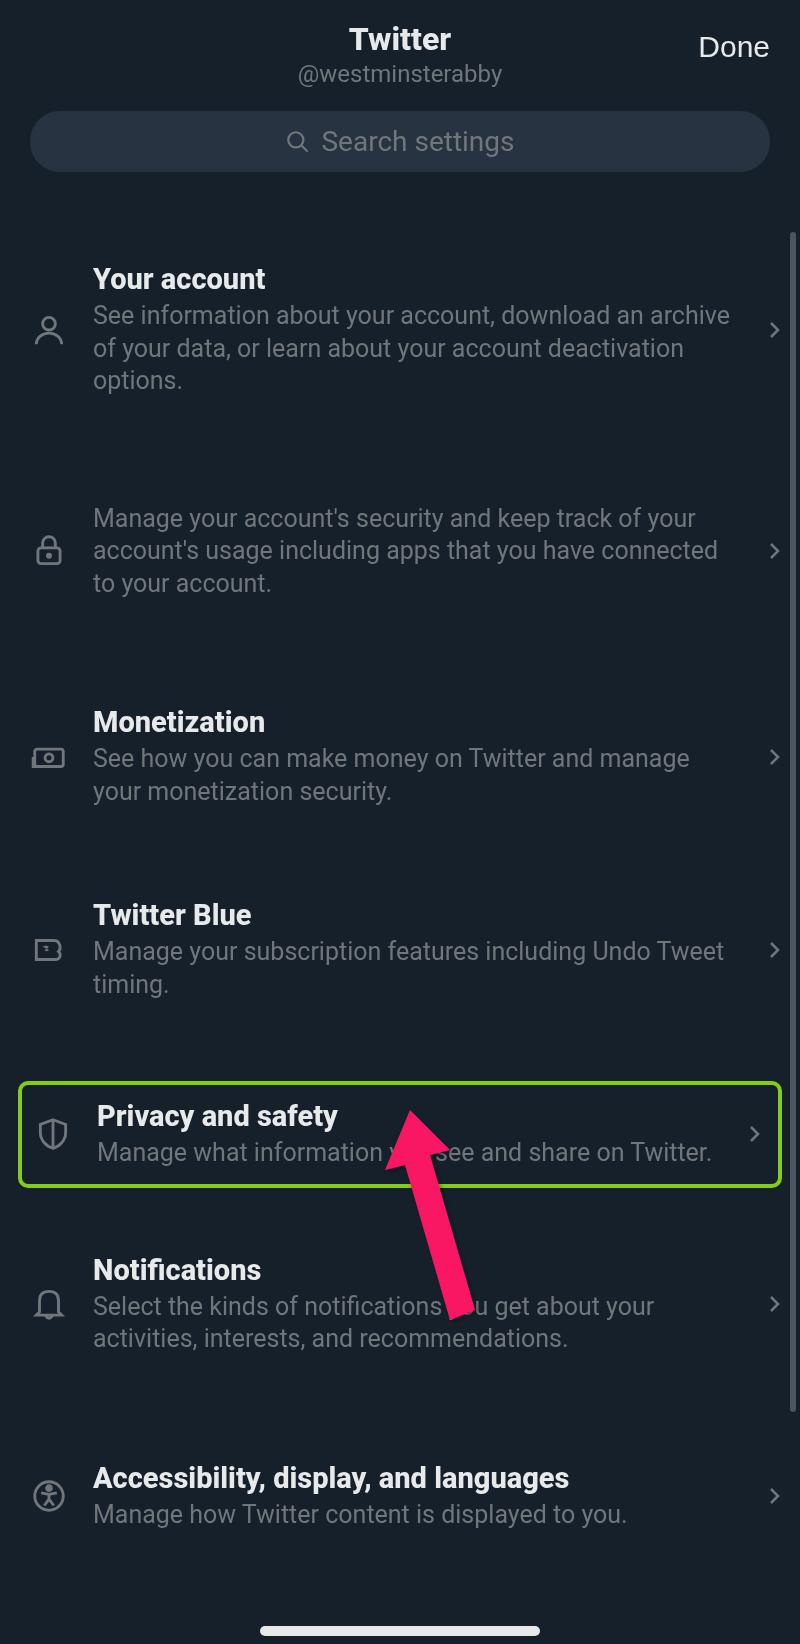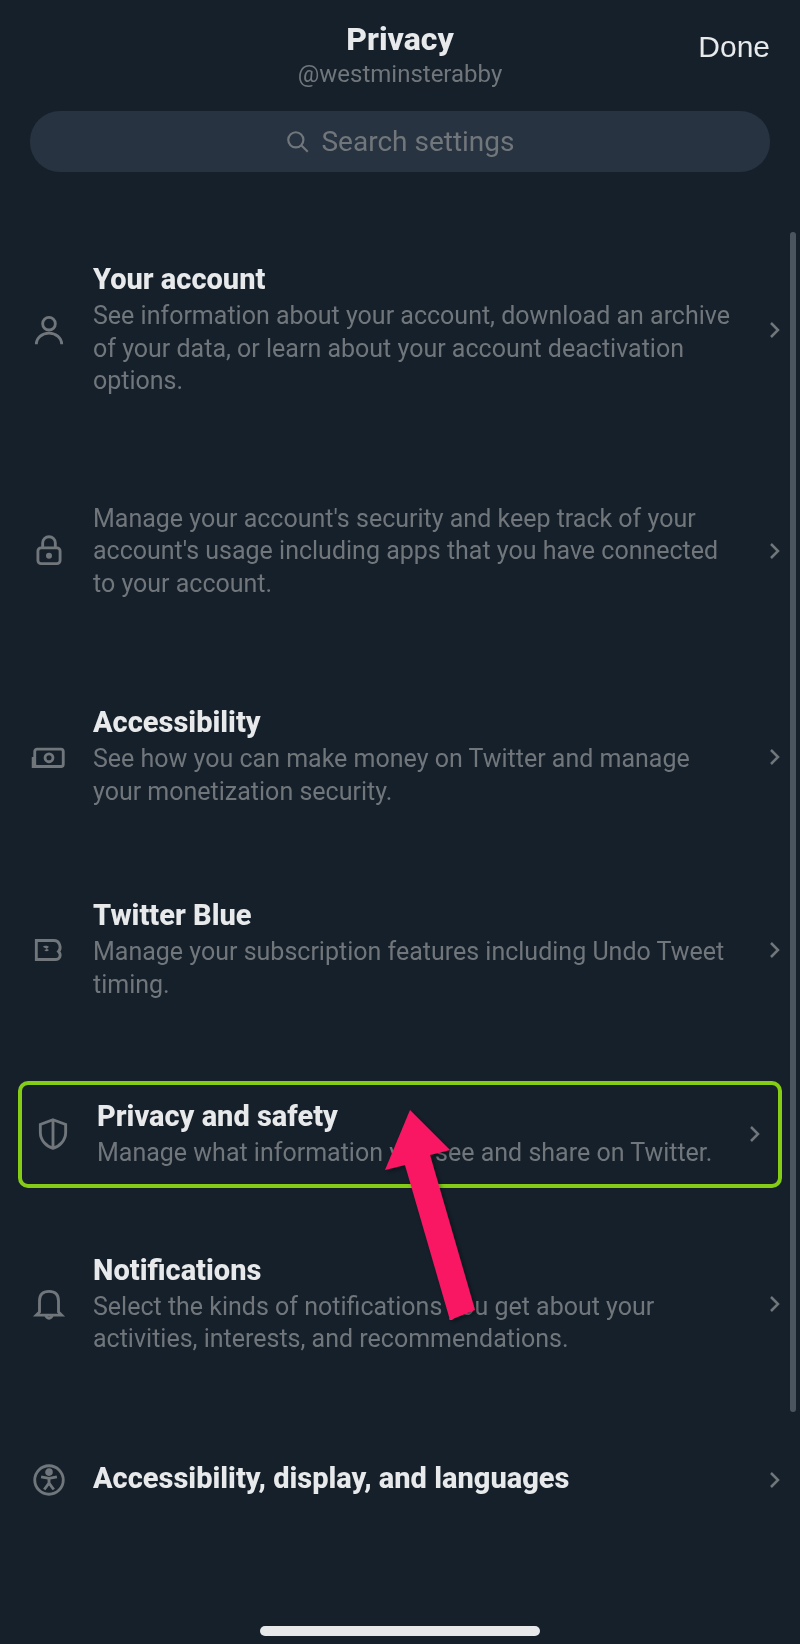--- a/index.html
+++ b/index.html
@@ -153,21 +153,21 @@
       height: 35px;
     }
     .spacer-before-item.small {
       height: 40px;
     }
   </style>
 </head>
 <body>
 
 <div class="header">
-  <div class="header-title">Privacy</div>
+  <div class="header-title">Twitter</div>
   <div class="header-subtitle">@westminsterabby</div>
   <button class="done-button">Done</button>
 </div>
 
 <div class="search-container">
   <div class="search-box">
     <span class="search-icon">
       <svg viewBox="0 0 24 24" fill="none" stroke="#71767b" stroke-width="2">
         <circle cx="10" cy="10" r="7"></circle>
         <line x1="15" y1="15" x2="21" y2="21"></line>
@@ -221,21 +221,21 @@
   <div class="spacer-before-item"></div>
   <div class="list-item">
     <span class="item-icon">
       <svg viewBox="0 0 24 24" fill="none" stroke="currentColor" stroke-width="1.8">
         <rect x="3" y="7" width="18" height="11" rx="1.5"></rect>
         <circle cx="12" cy="12.5" r="2.5"></circle>
         <path d="M2 12 L2 18 L20 18"></path>
       </svg>
     </span>
     <div class="item-content">
-      <div class="item-title">Accessibility</div>
+      <div class="item-title">Monetization</div>
       <div class="item-description">See how you can make money on Twitter and manage your monetization security.</div>
     </div>
     <span class="chevron-icon">
       <svg viewBox="0 0 24 24" fill="none" stroke="currentColor" stroke-width="2.5">
           <polyline points="9 5 16 12 9 19"></polyline>
         </svg>
     </span>
   </div>
 
   <div class="spacer-before-item small"></div>
@@ -299,20 +299,21 @@
   <div class="list-item">
     <span class="item-icon">
       <svg viewBox="0 0 24 24" fill="none" stroke="currentColor" stroke-width="1.8">
         <circle cx="12" cy="12" r="9"></circle>
         <circle cx="12" cy="7" r="1.5" fill="currentColor"></circle>
         <path d="M7 10 L12 11 L17 10 M12 11 L12 14 M12 14 L9 18 M12 14 L15 18"></path>
       </svg>
     </span>
     <div class="item-content">
       <div class="item-title">Accessibility, display, and languages</div>
+      <div class="item-description">Manage how Twitter content is displayed to you.</div>
     </div>
     <span class="chevron-icon">
       <svg viewBox="0 0 24 24" fill="none" stroke="currentColor" stroke-width="2.5">
           <polyline points="9 5 16 12 9 19"></polyline>
         </svg>
     </span>
   </div>
 
   <div class="spacer-before-item small"></div>
   <div class="list-item">

